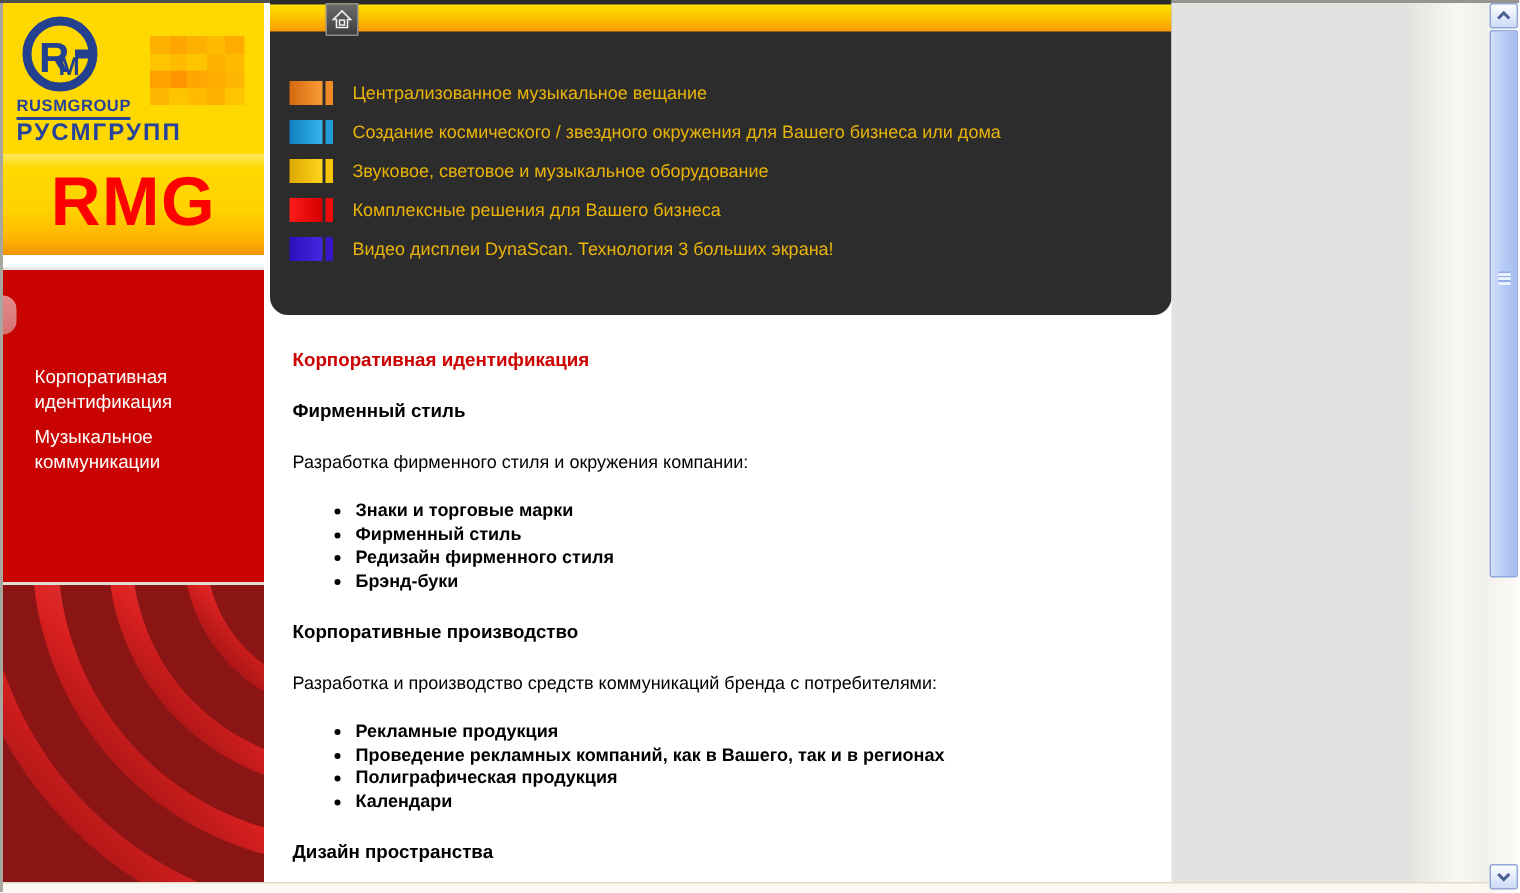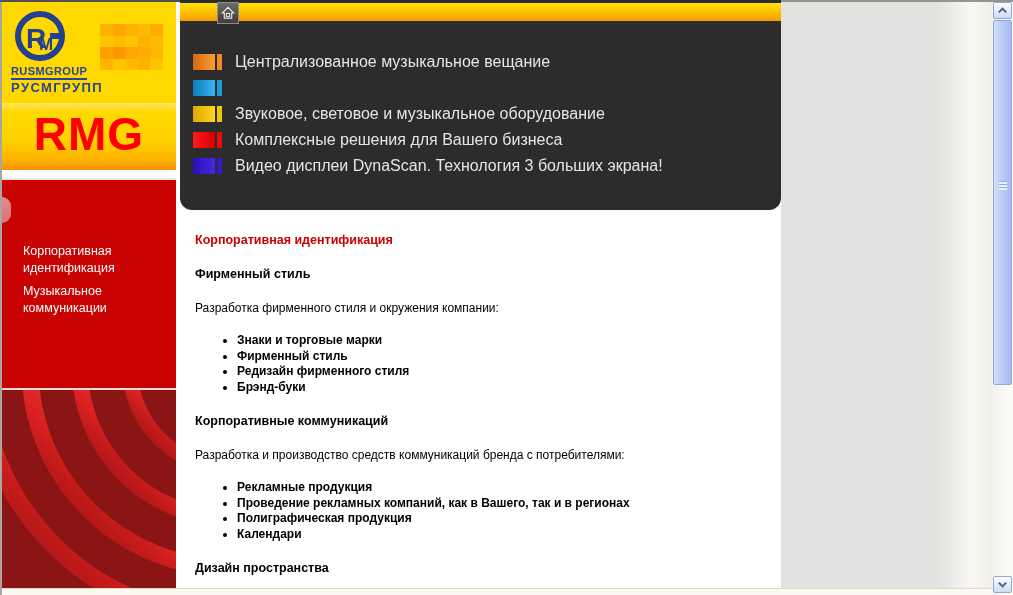--- a/index.html
+++ b/index.html
@@ -9,21 +9,21 @@
   
   .edge-top-dark { position:absolute; left:0; top:0; width:781px; height:2px; background:#4f4f4f; }
   .edge-top-light { position:absolute; left:781px; top:0; width:232px; height:2px; background:#95958d; }
   .edge-left { position:absolute; left:0; top:2px; width:2px; height:593px; background:#a7a7a0; }
   .bottom-strip { position:absolute; left:2px; top:588px; width:990px; height:7px; background:#faf8f1; border-top:1px solid #e2ddcb; }
 
   
   #sidebar { position:absolute; left:2px; top:2px; width:174px; height:586px; }
   .logo-block { position:absolute; left:0; top:0; width:174px; height:101px; background:#ffd800; }
   .brand-latin { position:absolute; left:9px; top:63px; font-size:11px; font-weight:bold; color:#27449a; letter-spacing:.4px; border-bottom:2px solid #27449a; padding-bottom:1px; }
-  .brand-cyr { position:absolute; left:9px; top:78px; font-size:13px; font-weight:bold; color:#27449a; letter-spacing:1.4px; }
+  .brand-cyr { position:absolute; left:9px; top:78px; font-size:16px; font-weight:bold; color:#27449a; letter-spacing:1.4px; }
   .mosaic { position:absolute; left:98px; top:22px; width:63px; height:46px; display:grid; grid-template-columns:repeat(5,1fr); grid-template-rows:repeat(4,1fr); }
   .mosaic span { display:block; }
 
   .rmg-block { position:absolute; left:0; top:101px; width:174px; height:67px;
     background:linear-gradient(180deg,#ffe65c 0%,#ffd900 14%,#ffd200 55%,#ffb400 84%,#f29200 100%);
     display:flex; align-items:center; justify-content:center; }
   .rmg-text { font-size:46px; font-weight:bold; color:#ff0000; letter-spacing:1px; margin-top:-6px; }
 
   .sep-1 { position:absolute; left:0; top:176px; width:174px; height:2px; background:#e8e8e6; }
   .nav-block { position:absolute; left:0; top:178px; width:174px; height:208px; background:#c90202; }
@@ -44,21 +44,21 @@
 
   .menu-list { position:absolute; left:13px; top:49px; right:16px; list-style:none; }
   .menu-list li { height:26px; display:flex; align-items:center; cursor:pointer; }
   .mk-rect { width:22px; height:16px; display:inline-block; }
   .mk-bar { width:5px; height:16px; display:inline-block; margin-left:2px; }
   .mk0 .mk-rect { background:linear-gradient(90deg,#d4690e,#f99c38); }
   .mk1 .mk-rect { background:linear-gradient(90deg,#0e7fbe,#38b4ee); }
   .mk2 .mk-rect { background:linear-gradient(90deg,#dda900,#ffd51c); }
   .mk3 .mk-rect { background:linear-gradient(90deg,#ff1a1a,#d40000); }
   .mk4 .mk-rect { background:linear-gradient(90deg,#2b0fbb,#4528e2); }
-  .menu-label { color:#e5e5e5; font-size:16px; margin-left:13px; white-space:nowrap; }
+  .menu-label { color:#eab308; font-size:12px; margin-left:13px; white-space:nowrap; }
 
   .page-body { position:absolute; left:15px; top:210px; width:575px; padding-top:22px; font-size:12px; color:#000; }
   .page-title { color:#cc0000; font-size:12.5px; font-weight:bold; line-height:16px; }
   .sec-head { font-size:12.5px; font-weight:bold; line-height:16px; margin-top:18px; }
   .sec-intro { font-size:12px; line-height:16px; margin-top:18px; }
   .sec-list { margin-top:17px; padding-left:42px; }
   .sec-list li { font-size:12px; line-height:15.5px;font-weight:bold; }
 
   
   .gray-panel { position:absolute; left:781px; top:2px; width:211px; height:593px;
@@ -166,20 +166,21 @@
 
       <ul class="menu-list">
         <li class="mk0">
           <span class="mk-rect"></span>
             <span class="mk-bar" style="background: rgb(240, 138, 36);"></span>
           <span class="menu-label">Централизованное музыкальное вещание</span>
         </li>
         <li class="mk1">
           <span class="mk-rect"></span>
             <span class="mk-bar" style="background: rgb(30, 156, 215);"></span>
+          <span class="menu-label">Создание космического / звездного окружения для Вашего бизнеса или дома</span>
         </li>
         <li class="mk2">
           <span class="mk-rect"></span>
             <span class="mk-bar" style="background: rgb(245, 196, 0);"></span>
           <span class="menu-label">Звуковое, световое и музыкальное оборудование</span>
         </li>
         <li class="mk3">
           <span class="mk-rect"></span>
             <span class="mk-bar" style="background: rgb(238, 10, 10);"></span>
           <span class="menu-label">Комплексные решения для Вашего бизнеса</span>
@@ -197,21 +198,21 @@
 
       <div class="sec-head">Фирменный стиль</div>
       <div class="sec-intro">Разработка фирменного стиля и окружения компании:</div>
       <ul class="sec-list">
         <li>Знаки и торговые марки</li>
         <li>Фирменный стиль</li>
         <li>Редизайн фирменного стиля</li>
         <li>Брэнд-буки</li>
       </ul>
 
-      <div class="sec-head">Корпоративные коммуникаций</div>
+      <div class="sec-head">Корпоративные производство</div>
       <div class="sec-intro">Разработка и производство средств коммуникаций бренда с потребителями:</div>
       <ul class="sec-list">
         <li>Рекламные продукция</li>
         <li>Проведение рекламных компаний, как в Вашего, так и в регионах</li>
         <li>Полиграфическая продукция</li>
         <li>Календари</li>
       </ul>
 
       <div class="sec-head">Дизайн пространства</div>
     </div>

